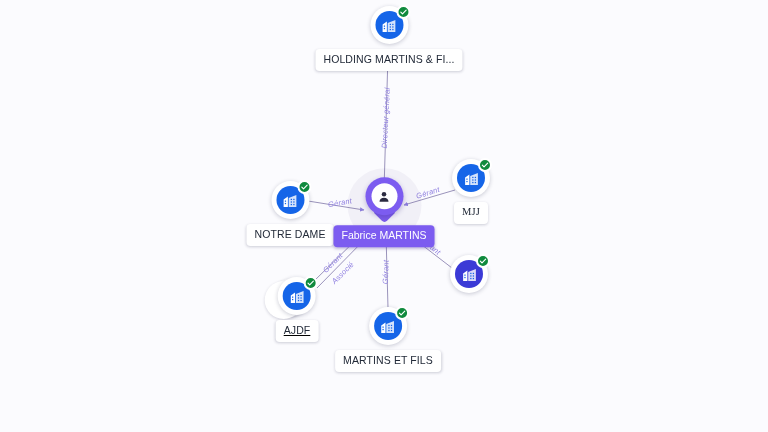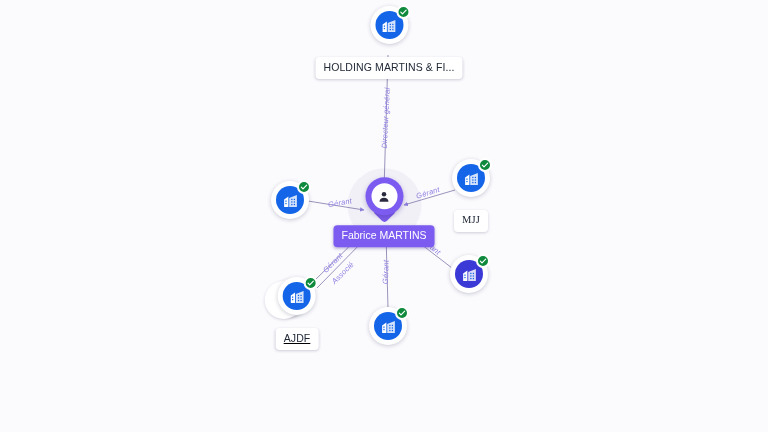--- a/index.html
+++ b/index.html
@@ -81,21 +81,21 @@
     height: 14px;
     border-radius: 50%;
     background: #0f8a3d;
     border: 2px solid #ffffff;
     display: flex;
     align-items: center;
     justify-content: center;
   }
 
   .node-label {
-    margin-top: 13px;
+    margin-top: 5px;
     background: #ffffff;
     color: #222a38;
     font-size: 10.5px;
     line-height: 1;
     letter-spacing: .1px;
     padding: 5px 8px 6px;
     border-radius: 4px;
     box-shadow: 0 1px 3px rgba(20,24,60,.20);
     white-space: nowrap;
   }
@@ -273,20 +273,21 @@
               <rect x="13" y="16.8" width="1.8" height="1.8" fill="#1565e8"></rect>
               <rect x="16.6" y="16.8" width="1.8" height="1.8" fill="#1565e8"></rect>
             </svg>
           </div>
           <div class="check-badge">
             <svg width="8" height="8" viewBox="0 0 24 24" aria-hidden="true">
               <path d="M4 12.5l5 5L20 6.5" stroke="#ffffff" stroke-width="3.4" fill="none" stroke-linecap="round" stroke-linejoin="round"></path>
             </svg>
           </div>
         </div>
+        <div class="node-label">NOTRE DAME</div>
       </div>
       <div class="node" style="left: 469px; top: 255px;">
         <div class="org-badge">
           <div class="org-disc violet">
             <svg width="17" height="17" viewBox="0 0 24 24" aria-hidden="true">
               <path d="M3 21V10.5L9 6.2V21z" fill="#ffffff"></path>
               <path d="M10.2 21V8.4L21 4.2V21z" fill="#ffffff" opacity=".82"></path>
               <rect x="4.7" y="12" width="1.8" height="1.8" fill="#1565e8"></rect>
               <rect x="4.7" y="15.4" width="1.8" height="1.8" fill="#1565e8"></rect>
               <rect x="13" y="9.6" width="1.8" height="1.8" fill="#1565e8"></rect>
@@ -343,20 +344,21 @@
               <rect x="13" y="16.8" width="1.8" height="1.8" fill="#1565e8"></rect>
               <rect x="16.6" y="16.8" width="1.8" height="1.8" fill="#1565e8"></rect>
             </svg>
           </div>
           <div class="check-badge">
             <svg width="8" height="8" viewBox="0 0 24 24" aria-hidden="true">
               <path d="M4 12.5l5 5L20 6.5" stroke="#ffffff" stroke-width="3.4" fill="none" stroke-linecap="round" stroke-linejoin="round"></path>
             </svg>
           </div>
         </div>
+        <div class="node-label">MARTINS ET FILS</div>
       </div>
     </div>
 
   <div class="person-node" id="person-node" style="left: 384px; top: 212px;">
     <div class="person-halo"></div>
     <div class="pin">
       <div class="pin-inner">
         <svg width="15" height="15" viewBox="0 0 24 24" aria-hidden="true">
           <circle cx="12" cy="8" r="3.6" fill="#2b2b40"></circle>
           <path d="M4.8 20c0-4 3.3-6.4 7.2-6.4S19.2 16 19.2 20z" fill="#2b2b40"></path>

